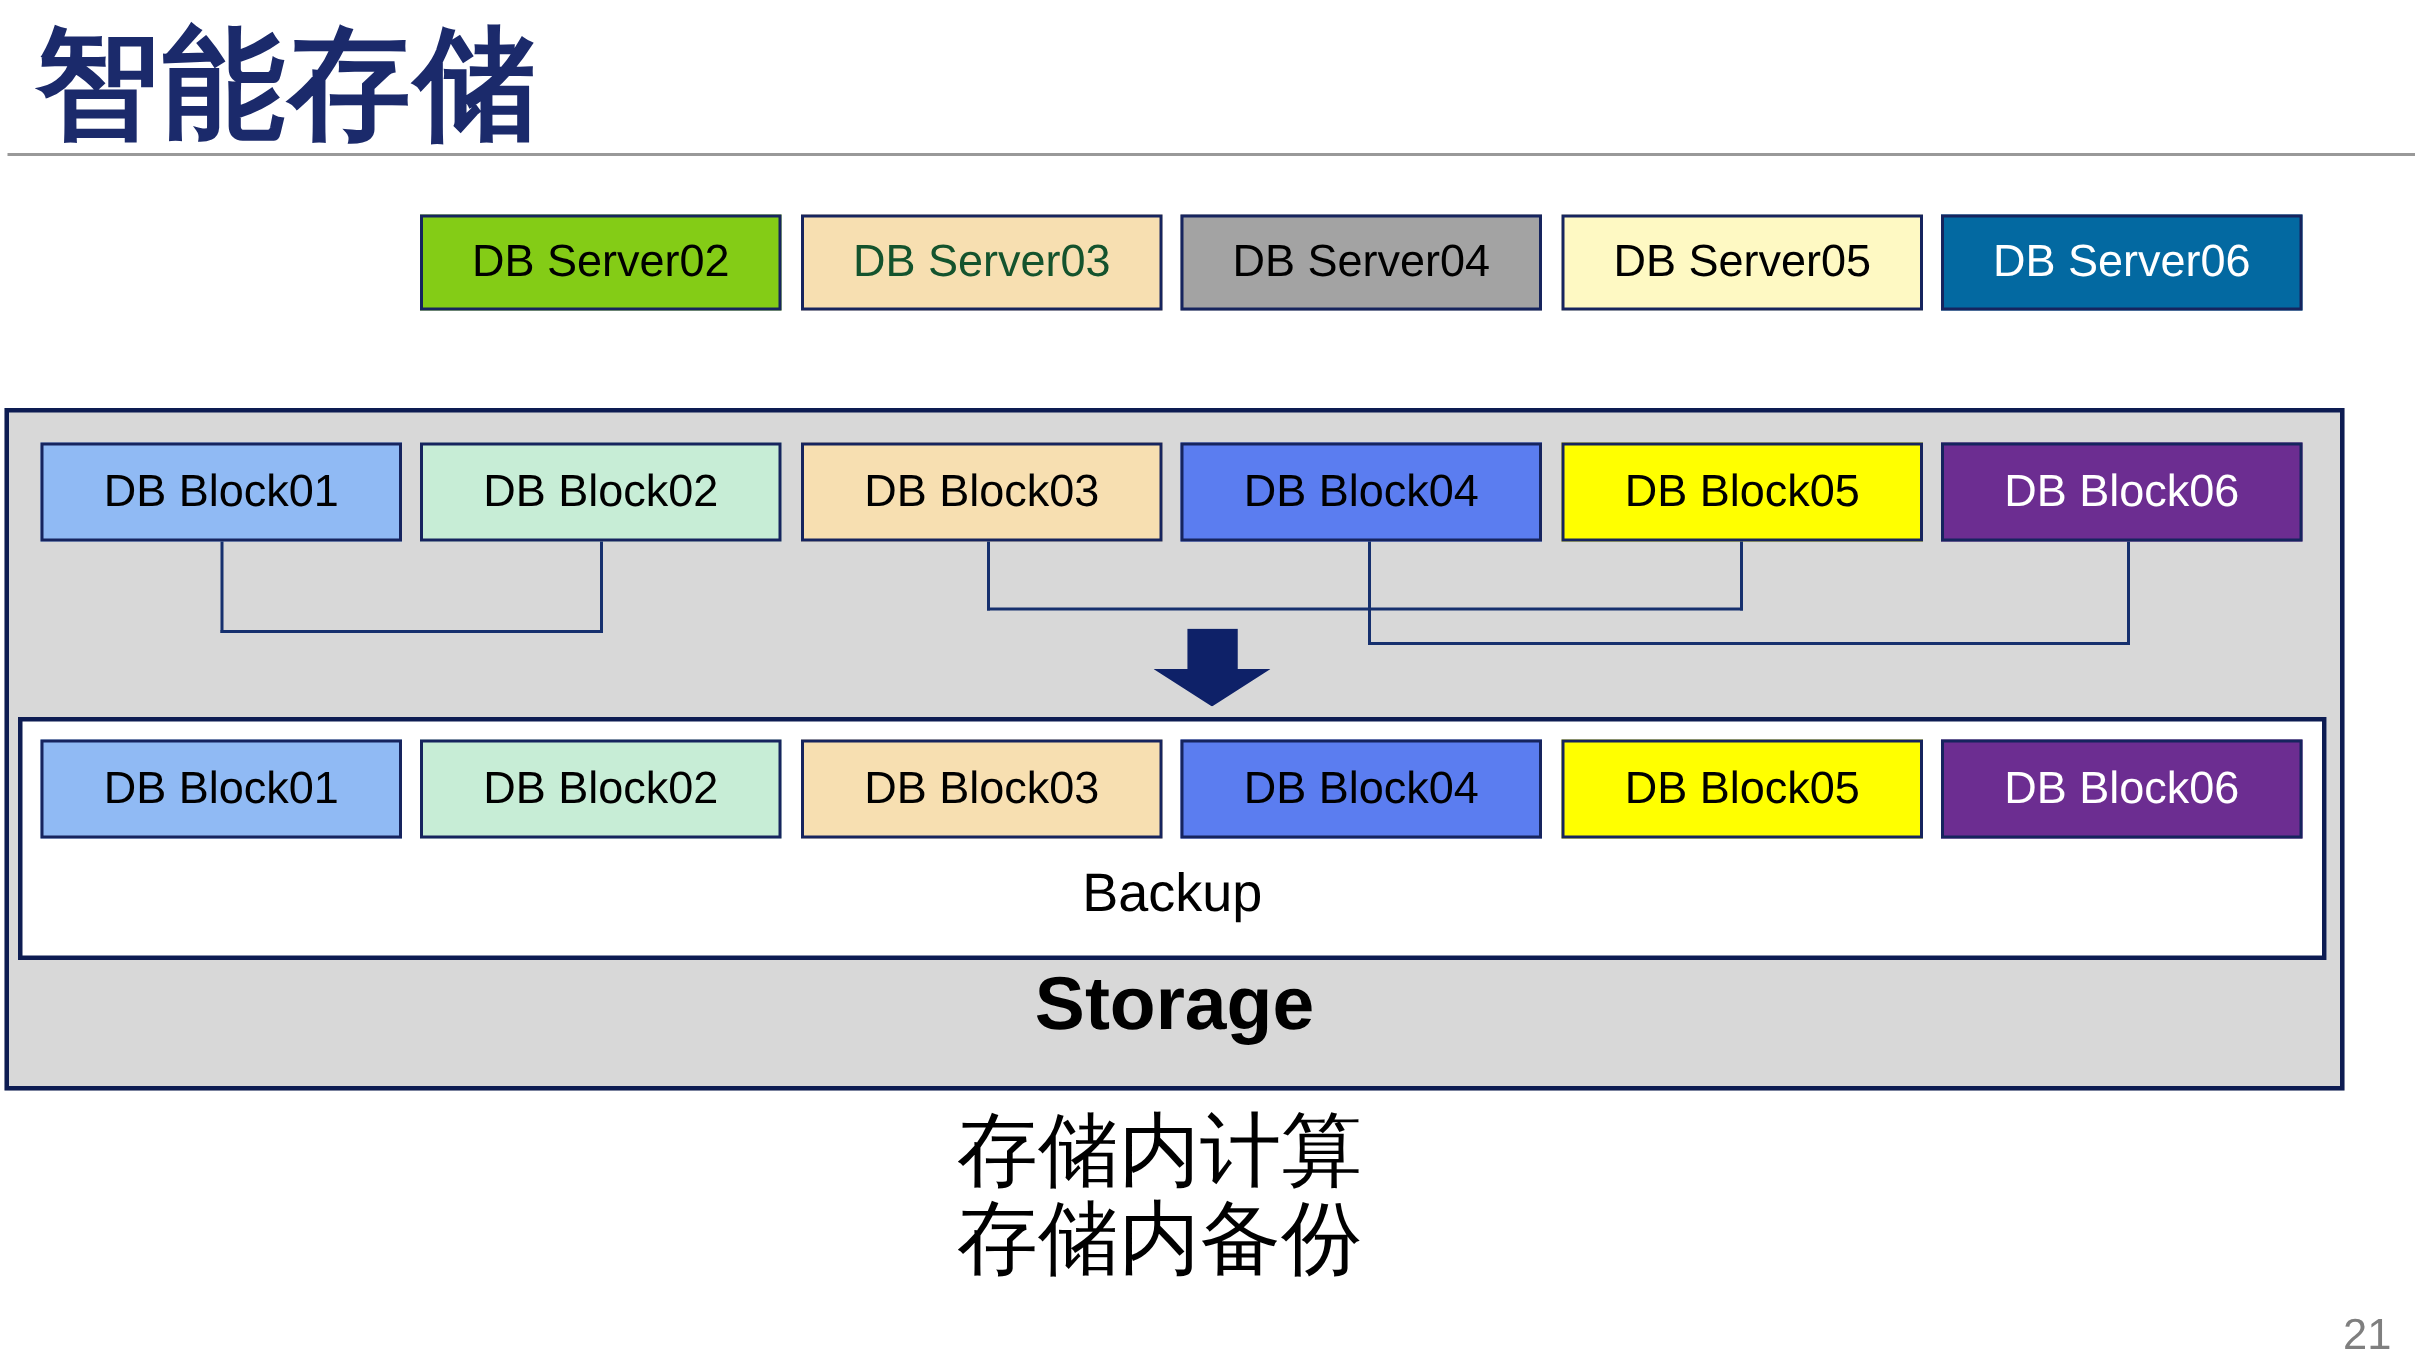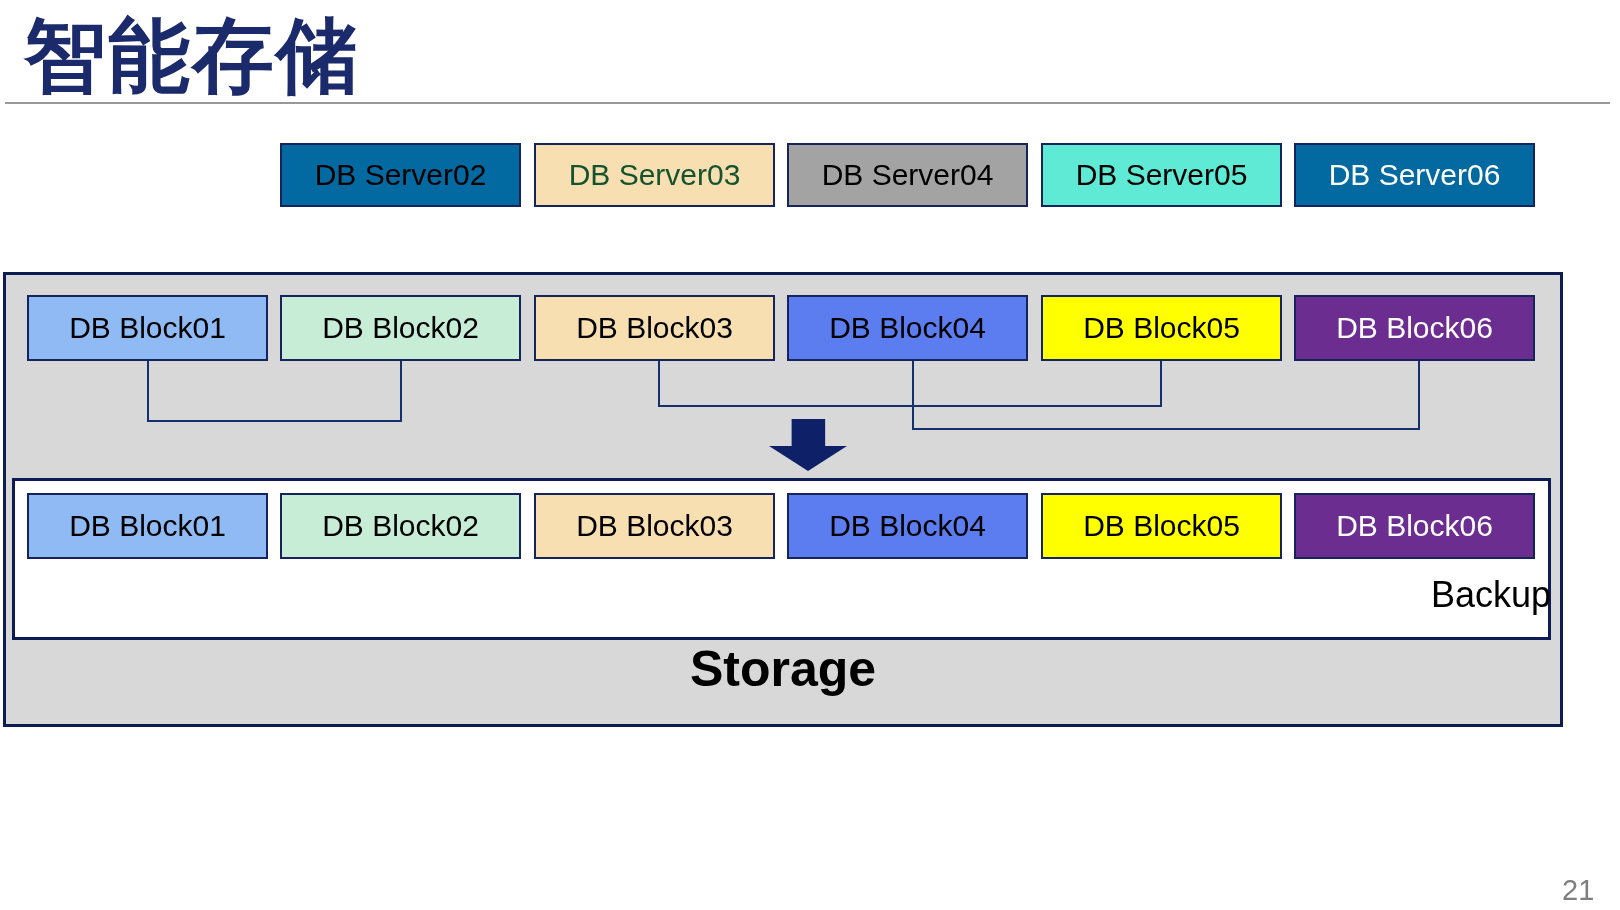--- a/index.html
+++ b/index.html
@@ -12,37 +12,37 @@
   .r-servers{top:143px}
   .r-top{top:295px;height:66px}
   .r-bot{top:493px;height:66px}
   .c1{left:27px}.c2{left:280px}.c3{left:534px}.c4{left:787px}.c5{left:1041px}.c6{left:1294px}
   .panel{position:absolute;left:3px;top:272px;width:1554px;height:449px;border:3px solid #0d1c52;box-sizing:content-box;}
   .backup-panel{position:absolute;left:12px;top:478px;width:1533px;height:156px;border:3px solid #0d1c52;background:#ffffff;}
   .connector{position:absolute;background:#16306e;}
   .cv{width:2px;} .ch{height:2px;}
   .arrow{position:absolute;left:769px;top:419px;width:78px;height:52px;
          clip-path:polygon(29% 0,72% 0,72% 52%,100% 52%,50% 100%,0 52%,29% 52%);}
-  .backup-label{position:absolute;left:12px;top:574px;width:1539px;text-align:right;font-size:36px;color:#000;}
+  .backup-label{position:absolute;left:12px;top:574px;width:1539px;text-align:center;font-size:36px;color:#000;}
   .storage-label{position:absolute;left:3px;top:640px;width:1560px;text-align:center;font-size:50px;font-weight:bold;color:#000;}
   .annotation{position:absolute;left:638px;top:738px;font-size:54px;line-height:1.1;color:#000;white-space:nowrap;}
   .page-num{position:absolute;left:1562px;top:874px;font-size:29px;}
 </style>
 </head>
 <body>
 
 <div class="slide">
 
   <div class="title" style="color: rgb(27, 42, 107);">智能存储</div>
   <div class="divider" style="background: rgb(153, 153, 153);"></div>
 
-  <div class="box r-servers c2" style="background: #0369a1; color: rgb(0, 0, 0);">DB Server02</div>
+  <div class="box r-servers c2" style="background: #84cc16; color: rgb(0, 0, 0);">DB Server02</div>
   <div class="box r-servers c3" style="background: rgb(247, 223, 177); color: #14532d;">DB Server03</div>
   <div class="box r-servers c4" style="background: #a3a3a3; color: rgb(0, 0, 0);">DB Server04</div>
-  <div class="box r-servers c5" style="background: #5eead4; color: rgb(0, 0, 0);">DB Server05</div>
+  <div class="box r-servers c5" style="background: #fef9c3; color: rgb(0, 0, 0);">DB Server05</div>
   <div class="box r-servers c6" style="background: #0369a1; color: rgb(255, 255, 255);">DB Server06</div>
 
   <div class="panel" style="background: rgb(216, 216, 216);"></div>
 
   <div class="box r-top c1" style="background: rgb(144, 186, 244); color: rgb(0, 0, 0);">DB Block01</div>
   <div class="box r-top c2" style="background: rgb(199, 237, 214); color: rgb(0, 0, 0);">DB Block02</div>
   <div class="box r-top c3" style="background: rgb(247, 223, 177); color: rgb(0, 0, 0);">DB Block03</div>
   <div class="box r-top c4" style="background: rgb(91, 125, 240); color: rgb(0, 0, 0);">DB Block04</div>
   <div class="box r-top c5" style="background: rgb(255, 255, 0); color: rgb(0, 0, 0);">DB Block05</div>
   <div class="box r-top c6" style="background: rgb(108, 45, 145); color: rgb(255, 255, 255);">DB Block06</div>
@@ -67,16 +67,20 @@
   <div class="box r-bot c2" style="background: rgb(199, 237, 214); color: rgb(0, 0, 0);">DB Block02</div>
   <div class="box r-bot c3" style="background: rgb(247, 223, 177); color: rgb(0, 0, 0);">DB Block03</div>
   <div class="box r-bot c4" style="background: rgb(91, 125, 240); color: rgb(0, 0, 0);">DB Block04</div>
   <div class="box r-bot c5" style="background: rgb(255, 255, 0); color: rgb(0, 0, 0);">DB Block05</div>
   <div class="box r-bot c6" style="background: rgb(108, 45, 145); color: rgb(255, 255, 255);">DB Block06</div>
 
   <div class="backup-label">Backup</div>
 
   <div class="storage-label">Storage</div>
 
+  <div class="annotation">
+    <div>存储内计算</div>
+    <div>存储内备份</div>
+  </div>
 
   <div class="page-num" style="color: rgb(127, 127, 127);">21</div>
 
 </div>
 
 </body></html>

